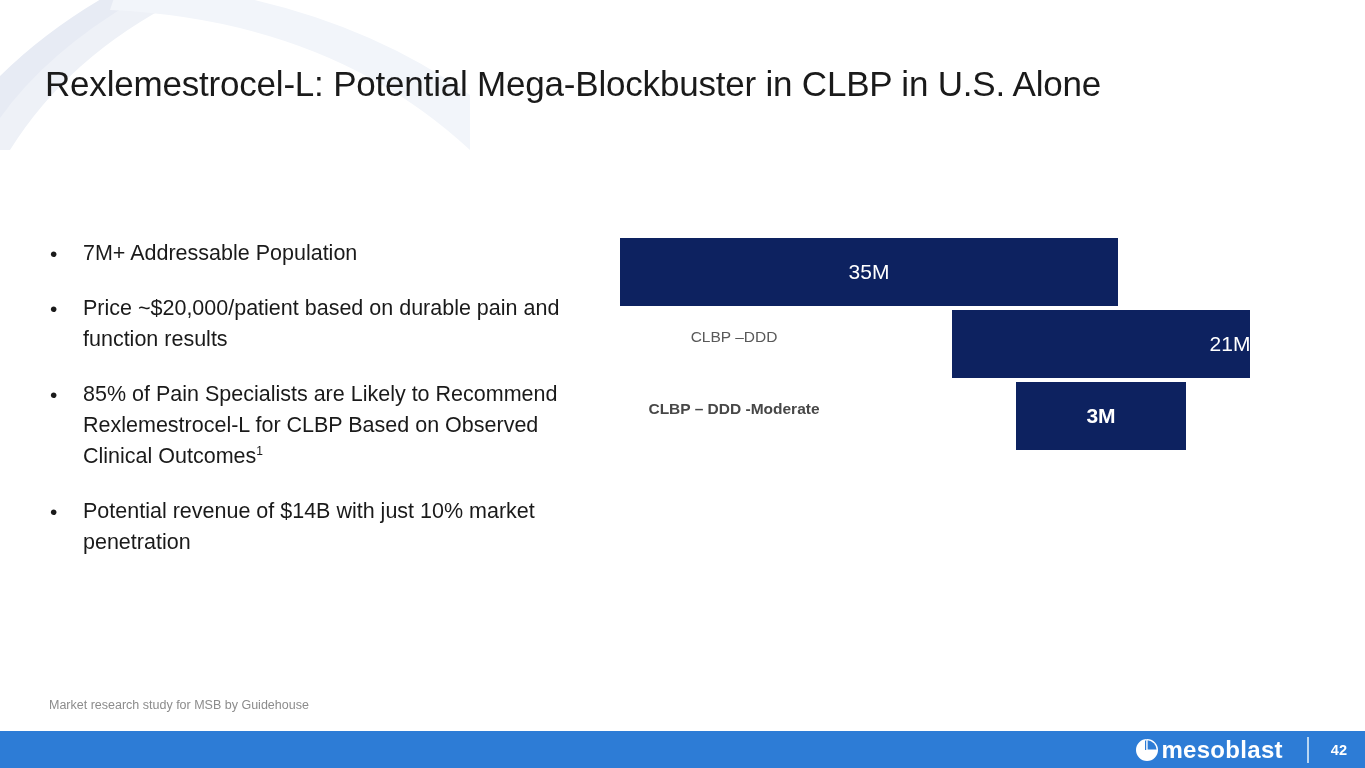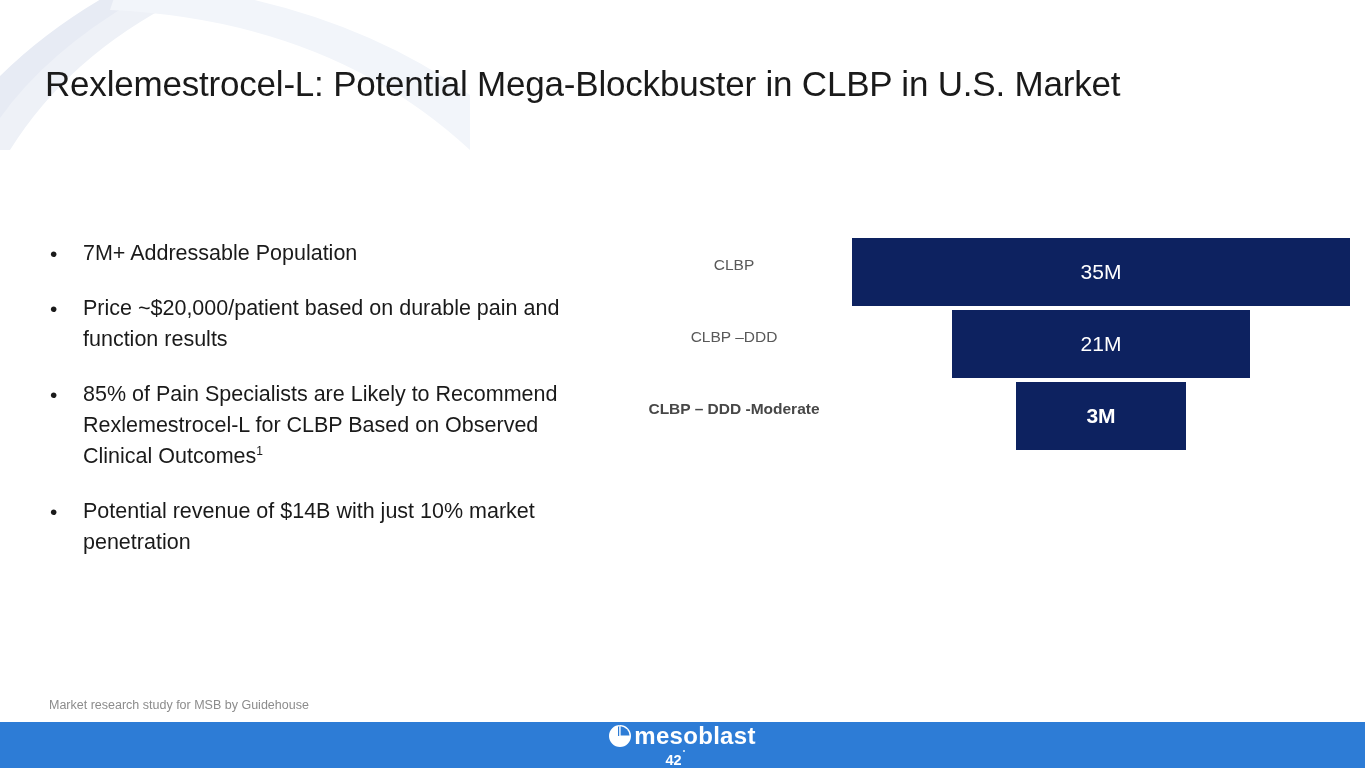--- a/index.html
+++ b/index.html
@@ -119,45 +119,44 @@
     height: 68px;
     background: #0d2260;
     color: #ffffff;
     display: flex;
     align-items: center;
     justify-content: center;
     font-size: 21px;
     box-sizing: border-box;
   }
   .funnel-bar.b1 { font-weight: 400; }
-  .funnel-bar.b2 { font-weight: 400; }
+  .funnel-bar.b2 { font-weight: 400; justify-content: flex-end; }
   .funnel-bar.b3 { font-weight: bold; }
   .funnel-bar.b4 { font-weight: bold; }
 
   
   .footnote {
     position: absolute;
     left: 49px;
     top: 698px;
     font-size: 12.5px;
     color: #8c8c8c;
   }
 
   
   .footer-bar {
     position: absolute;
     left: 0;
     bottom: 0;
     width: 1365px;
-    height: 46px;
+    height: 37px;
     background: #2d7cd6;
     display: flex;
     align-items: center;
     justify-content: flex-end;
-    flex-direction: column;
   }
   .brand {
     display: flex;
     align-items: center;
     margin-right: 0;
   }
   .brand-mark {
     width: 22px;
     height: 22px;
     margin-right: 3px;
@@ -186,21 +185,21 @@
 <body>
 
 <div class="corner-art">
   <svg width="470" height="150" viewBox="0 0 470 150" xmlns="http://www.w3.org/2000/svg">
     <path d="M -60 150 Q 60 -30 300 -60 L 360 -60 Q 110 -10 10 150 Z" fill="#eef1f7"></path>
     <path d="M -60 150 Q 30 10 230 -60 L 265 -60 Q 50 20 -20 150 Z" fill="#e7ebf4"></path>
     <path d="M 120 -20 Q 330 -5 470 95 L 470 150 Q 330 20 110 10 Z" fill="#f2f5fa"></path>
   </svg>
 </div>
 
-<div class="slide-title">Rexlemestrocel-L: Potential Mega-Blockbuster in CLBP in U.S. Market</div>
+<div class="slide-title">Rexlemestrocel-L: Potential Mega-Blockbuster in CLBP in U.S. Alone</div>
 
 <div class="bullets">
 
   <div class="bullet-row">
     <div class="bullet-dot">•</div>
     <div class="bullet-text"><span>7M+ Addressable Population</span></div>
   </div>
 
   <div class="bullet-row">
     <div class="bullet-dot">•</div>
@@ -216,23 +215,20 @@
     <div class="bullet-dot">•</div>
     <div class="bullet-text"><span>Potential revenue of $14B with just 10% market penetration</span></div>
   </div>
 
 </div>
 
 <div class="chart-block">
 
 
   <div class="funnel-row">
-    <div class="funnel-label">
-      <div>CLBP</div>
-    </div>
     <div class="funnel-track">
       <div class="funnel-bar b1" id="bar0" style="width: 498px; left: 0px;">
         <span>35M</span>
       </div>
     </div>
   </div>
 
   <div class="funnel-row">
     <div class="funnel-label">
       <div>CLBP –DDD</div>

